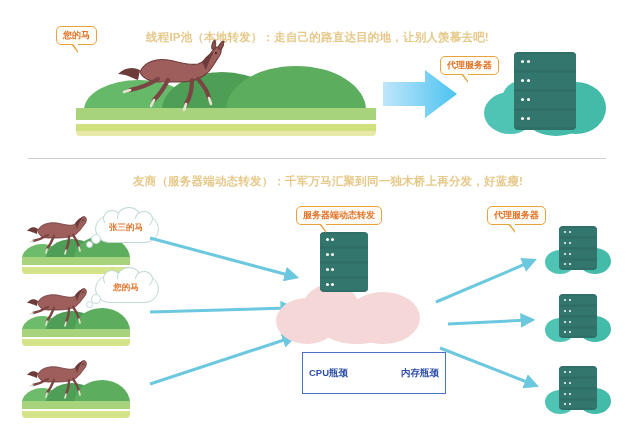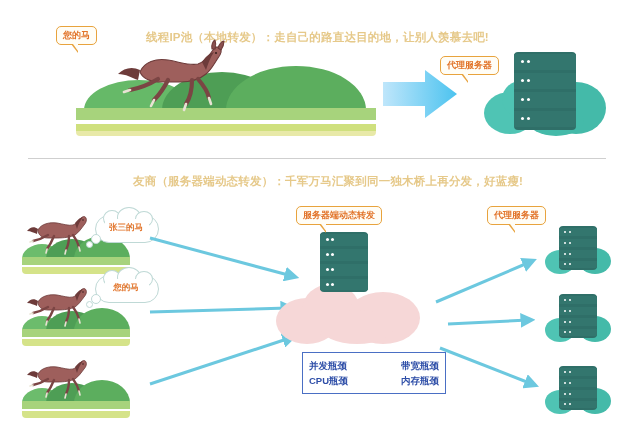--- a/index.html
+++ b/index.html
@@ -474,22 +474,18 @@
       <div class="led" style="left:9.5px;top:15.5px;width:2.4px;height:2.4px;"></div>
       <div class="led" style="left:5px;top:26.5px;width:2.4px;height:2.4px;"></div>
       <div class="led" style="left:9.5px;top:26.5px;width:2.4px;height:2.4px;"></div>
       <div class="led" style="left:5px;top:37px;width:2.4px;height:2.4px;"></div>
       <div class="led" style="left:9.5px;top:37px;width:2.4px;height:2.4px;"></div>
     </div>
   </div>
 
   <div id="bottleneck">
     <div class="row">
-      <span class="cell">并发瓶颈</span>
-      <span class="cell">带宽瓶颈</span>
-    </div>
-    <div class="row">
       <span class="cell">CPU瓶颈</span>
       <span class="cell">内存瓶颈</span>
     </div>
   </div>
 
 </div>
 
 </body></html>

